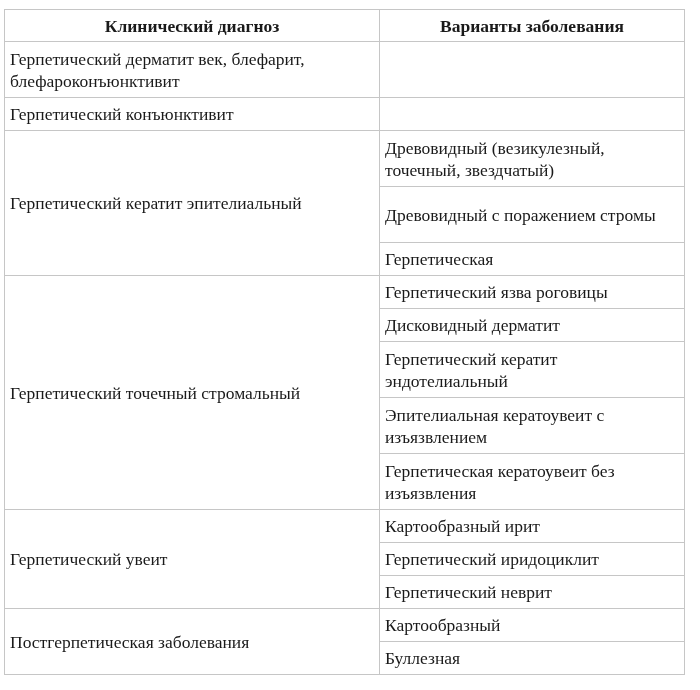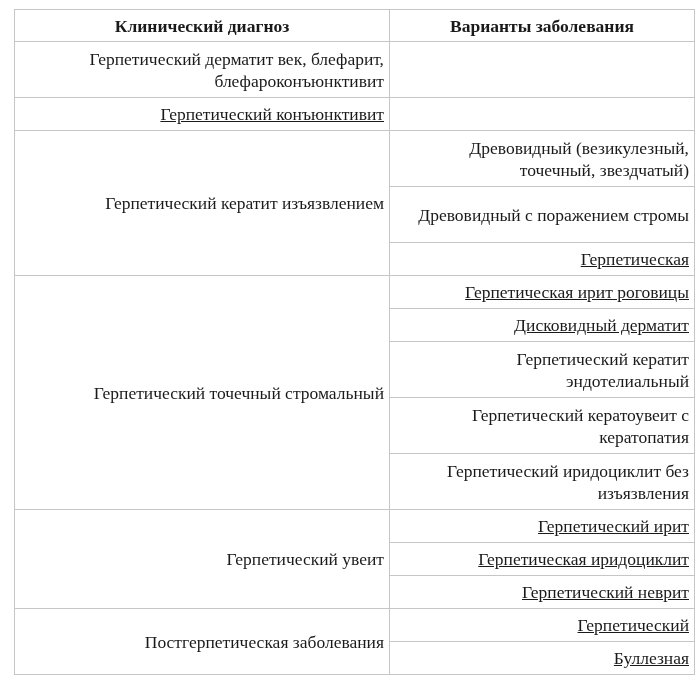--- a/index.html
+++ b/index.html
@@ -1,25 +1,25 @@
 <!DOCTYPE html>
 <html><head>
 <meta charset="utf-8">
 <style>
   html, body { margin: 0; padding: 0; background: #ffffff; }
   body { width: 700px; height: 690px; position: relative; overflow: hidden;
          font-family: "Liberation Serif", "DejaVu Serif", serif; color: #1a1a1a; }
-  table.dx { position: absolute; left: 14px; top: 9px; width: 680px;
+  table.dx { position: absolute; left: 4px; top: 9px; width: 680px;
              border-collapse: collapse; table-layout: fixed; }
   table.dx td, table.dx th { border: 1.5px solid #c6c6c6; font-size: 17.5px; line-height: 22px;
-             vertical-align: middle; text-align: right; padding: 0 5px 0 5px; }
+             vertical-align: middle; text-align: left; padding: 0 5px 0 5px; }
   table.dx th { font-weight: bold; text-align: center; height: 31px; }
   col.c1 { width: 375px; }
   col.c2 { width: 305px; }
-  td.h1 { height: 32px; text-decoration: underline; }
+  td.h1 { height: 32px; }
   td.h2 { height: 55px; }
 </style>
 </head>
 <body>
 
 <table class="dx">
   <colgroup>
       <col class="c1">
       <col class="c2">
     </colgroup>
@@ -33,59 +33,59 @@
     <tr>
       <td class="h2">Герпетический дерматит век, блефарит, блефароконъюнктивит</td>
       <td class="h2"></td>
     </tr>
     <tr>
       <td class="h1">Герпетический конъюнктивит</td>
       <td class="h1"></td>
     </tr>
 
     <tr>
-      <td rowspan="3">Герпетический кератит изъязвлением</td>
+      <td rowspan="3">Герпетический кератит эпителиальный</td>
       <td class="h2">Древовидный (везикулезный, точечный, звездчатый)</td>
     </tr>
     <tr>
       <td class="h2">Древовидный с поражением стромы</td>
     </tr>
     <tr>
       <td class="h1">Герпетическая</td>
     </tr>
 
     <tr>
       <td rowspan="5">Герпетический точечный стромальный</td>
-      <td class="h1">Герпетическая ирит роговицы</td>
+      <td class="h1">Герпетический язва роговицы</td>
     </tr>
     <tr>
       <td class="h1">Дисковидный дерматит</td>
     </tr>
     <tr>
       <td class="h2">Герпетический кератит эндотелиальный</td>
     </tr>
     <tr>
-      <td class="h2">Герпетический кератоувеит с кератопатия</td>
+      <td class="h2">Эпителиальная кератоувеит с изъязвлением</td>
     </tr>
     <tr>
-      <td class="h2">Герпетический иридоциклит без изъязвления</td>
+      <td class="h2">Герпетическая кератоувеит без изъязвления</td>
     </tr>
 
     <tr>
       <td rowspan="3">Герпетический увеит</td>
-      <td class="h1">Герпетический ирит</td>
+      <td class="h1">Картообразный ирит</td>
     </tr>
     <tr>
-      <td class="h1">Герпетическая иридоциклит</td>
+      <td class="h1">Герпетический иридоциклит</td>
     </tr>
     <tr>
       <td class="h1">Герпетический неврит</td>
     </tr>
 
     <tr>
       <td rowspan="2">Постгерпетическая заболевания</td>
-      <td class="h1">Герпетический</td>
+      <td class="h1">Картообразный</td>
     </tr>
     <tr>
       <td class="h1">Буллезная</td>
     </tr>
   </tbody>
 </table>
 
 </body></html>

